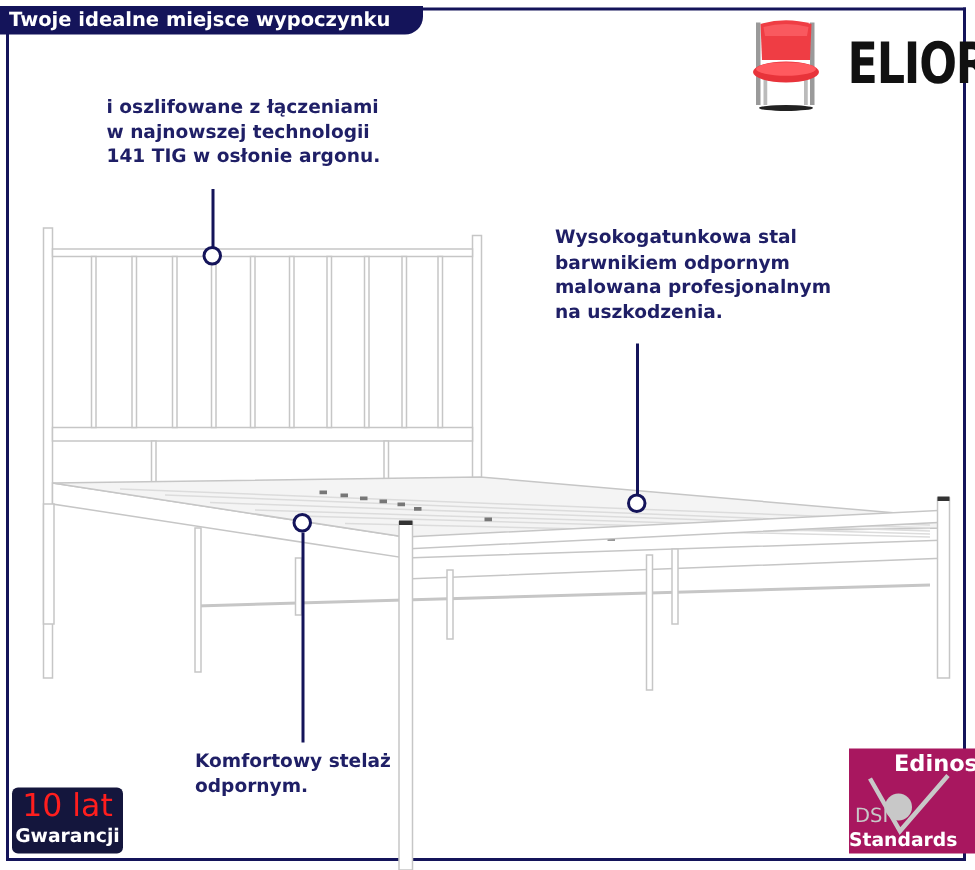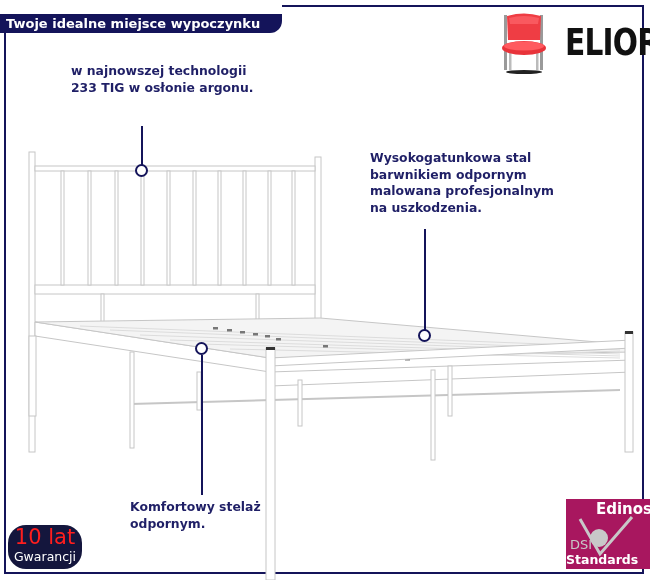--- a/index.html
+++ b/index.html
@@ -1,29 +1,29 @@
 <!DOCTYPE html>
 <html><head>
   <meta charset="utf-8">
   <style>
     html, body { margin: 0; padding: 0; }
     body { width: 650px; height: 580px; background: #ffffff; position: relative; overflow: hidden;
            font-family: "DejaVu Sans", sans-serif; }
     .abs { position: absolute; }
-    .header-tab { left: 0; top: 14px; height: 19px; width: 282px; background: #14145a;
+    .header-tab { left: 0; top: 4px; height: 19px; width: 282px; background: #14145a;
                   border-bottom-right-radius: 12px; color: #fff; font-weight: bold; font-size: 13px;
                   line-height: 19px; padding-left: 6px; box-sizing: border-box; white-space: nowrap; }
     .line { background: #14145a; }
     .note { color: #1f1f66; font-weight: bold; font-size: 12.4px; line-height: 16.5px; white-space: nowrap; }
     .marker { width: 9px; height: 9px; border: 2px solid #14145a; border-radius: 50%; background: #fff; box-sizing: content-box; }
     .brand { font-family: "DejaVu Sans", sans-serif; font-weight: bold; font-size: 38px; color: #111;
              letter-spacing: -1px; transform: scaleX(0.78); transform-origin: left top; }
-    .warranty { left: 8px; top: 525px; width: 74px; height: 44px; background: #14163d; border-radius: 18px; text-align: center; }
+    .warranty { left: 8px; top: 525px; width: 74px; height: 44px; background: #14163d; border-radius: 4px; text-align: center; }
     .warranty .big { color: #ff1e1e; font-size: 21px; line-height: 23px; font-weight: normal; margin-top: 1px; }
-    .warranty .small { color: #fff; font-size: 12.5px; line-height: 16px; font-weight: normal; }
+    .warranty .small { color: #fff; font-size: 12.5px; line-height: 16px; font-weight: bold; }
     .edinos { left: 566px; top: 499px; width: 72px; height: 70px; background: #a8175f; overflow: hidden; padding-left: 44px; }
     .edinos .title { position: absolute; left: 0; right: 0; top: 1px; text-align: center; color: #fff; font-weight: bold; font-size: 15px; }
     .edinos .dsi { position: absolute; left: 4px; top: 38px; color: #c8c8c8; font-size: 13px; }
     .edinos .num { position: absolute; right: 4px; top: 38px; color: #c8c8c8; font-size: 10px; }
     .edinos .std { position: absolute; left: 0; right: 0; bottom: 2px; text-align: left; color: #fff; font-weight: bold; font-size: 12.5px; }
   </style>
 </head>
 <body>
 
 <div class="abs line" style="left:282px; top:5px; width:362px; height:1.5px;"></div>
@@ -109,22 +109,23 @@
     <rect x="431" y="370" width="4" height="90"></rect>
     <rect x="448" y="366" width="4" height="50"></rect>
     <rect x="266" y="348" width="9" height="232"></rect>
     <rect x="625" y="332" width="8" height="120"></rect>
     <rect x="266" y="347" width="9" height="3" fill="#333" stroke="none"></rect>
     <rect x="625" y="331" width="8" height="3" fill="#333" stroke="none"></rect>
   </g>
 </svg>
 
 <div class="abs note" style="left:71px; top:63px;">
+  <div>i oszlifowane z łączeniami</div>
   <div>w najnowszej technologii</div>
-  <div>233 TIG w osłonie argonu.</div>
+  <div>141 TIG w osłonie argonu.</div>
 </div>
 <div class="abs line" style="left:141px; top:126px; width:1.5px; height:39px;"></div>
 <div class="abs marker" style="left:135px; top:164px;"></div>
 
 <div class="abs note" style="left:370px; top:150px;">
   <div>Wysokogatunkowa stal</div>
   <div>barwnikiem odpornym</div>
   <div>malowana profesjonalnym</div>
   <div>na uszkodzenia.</div>
 </div>

